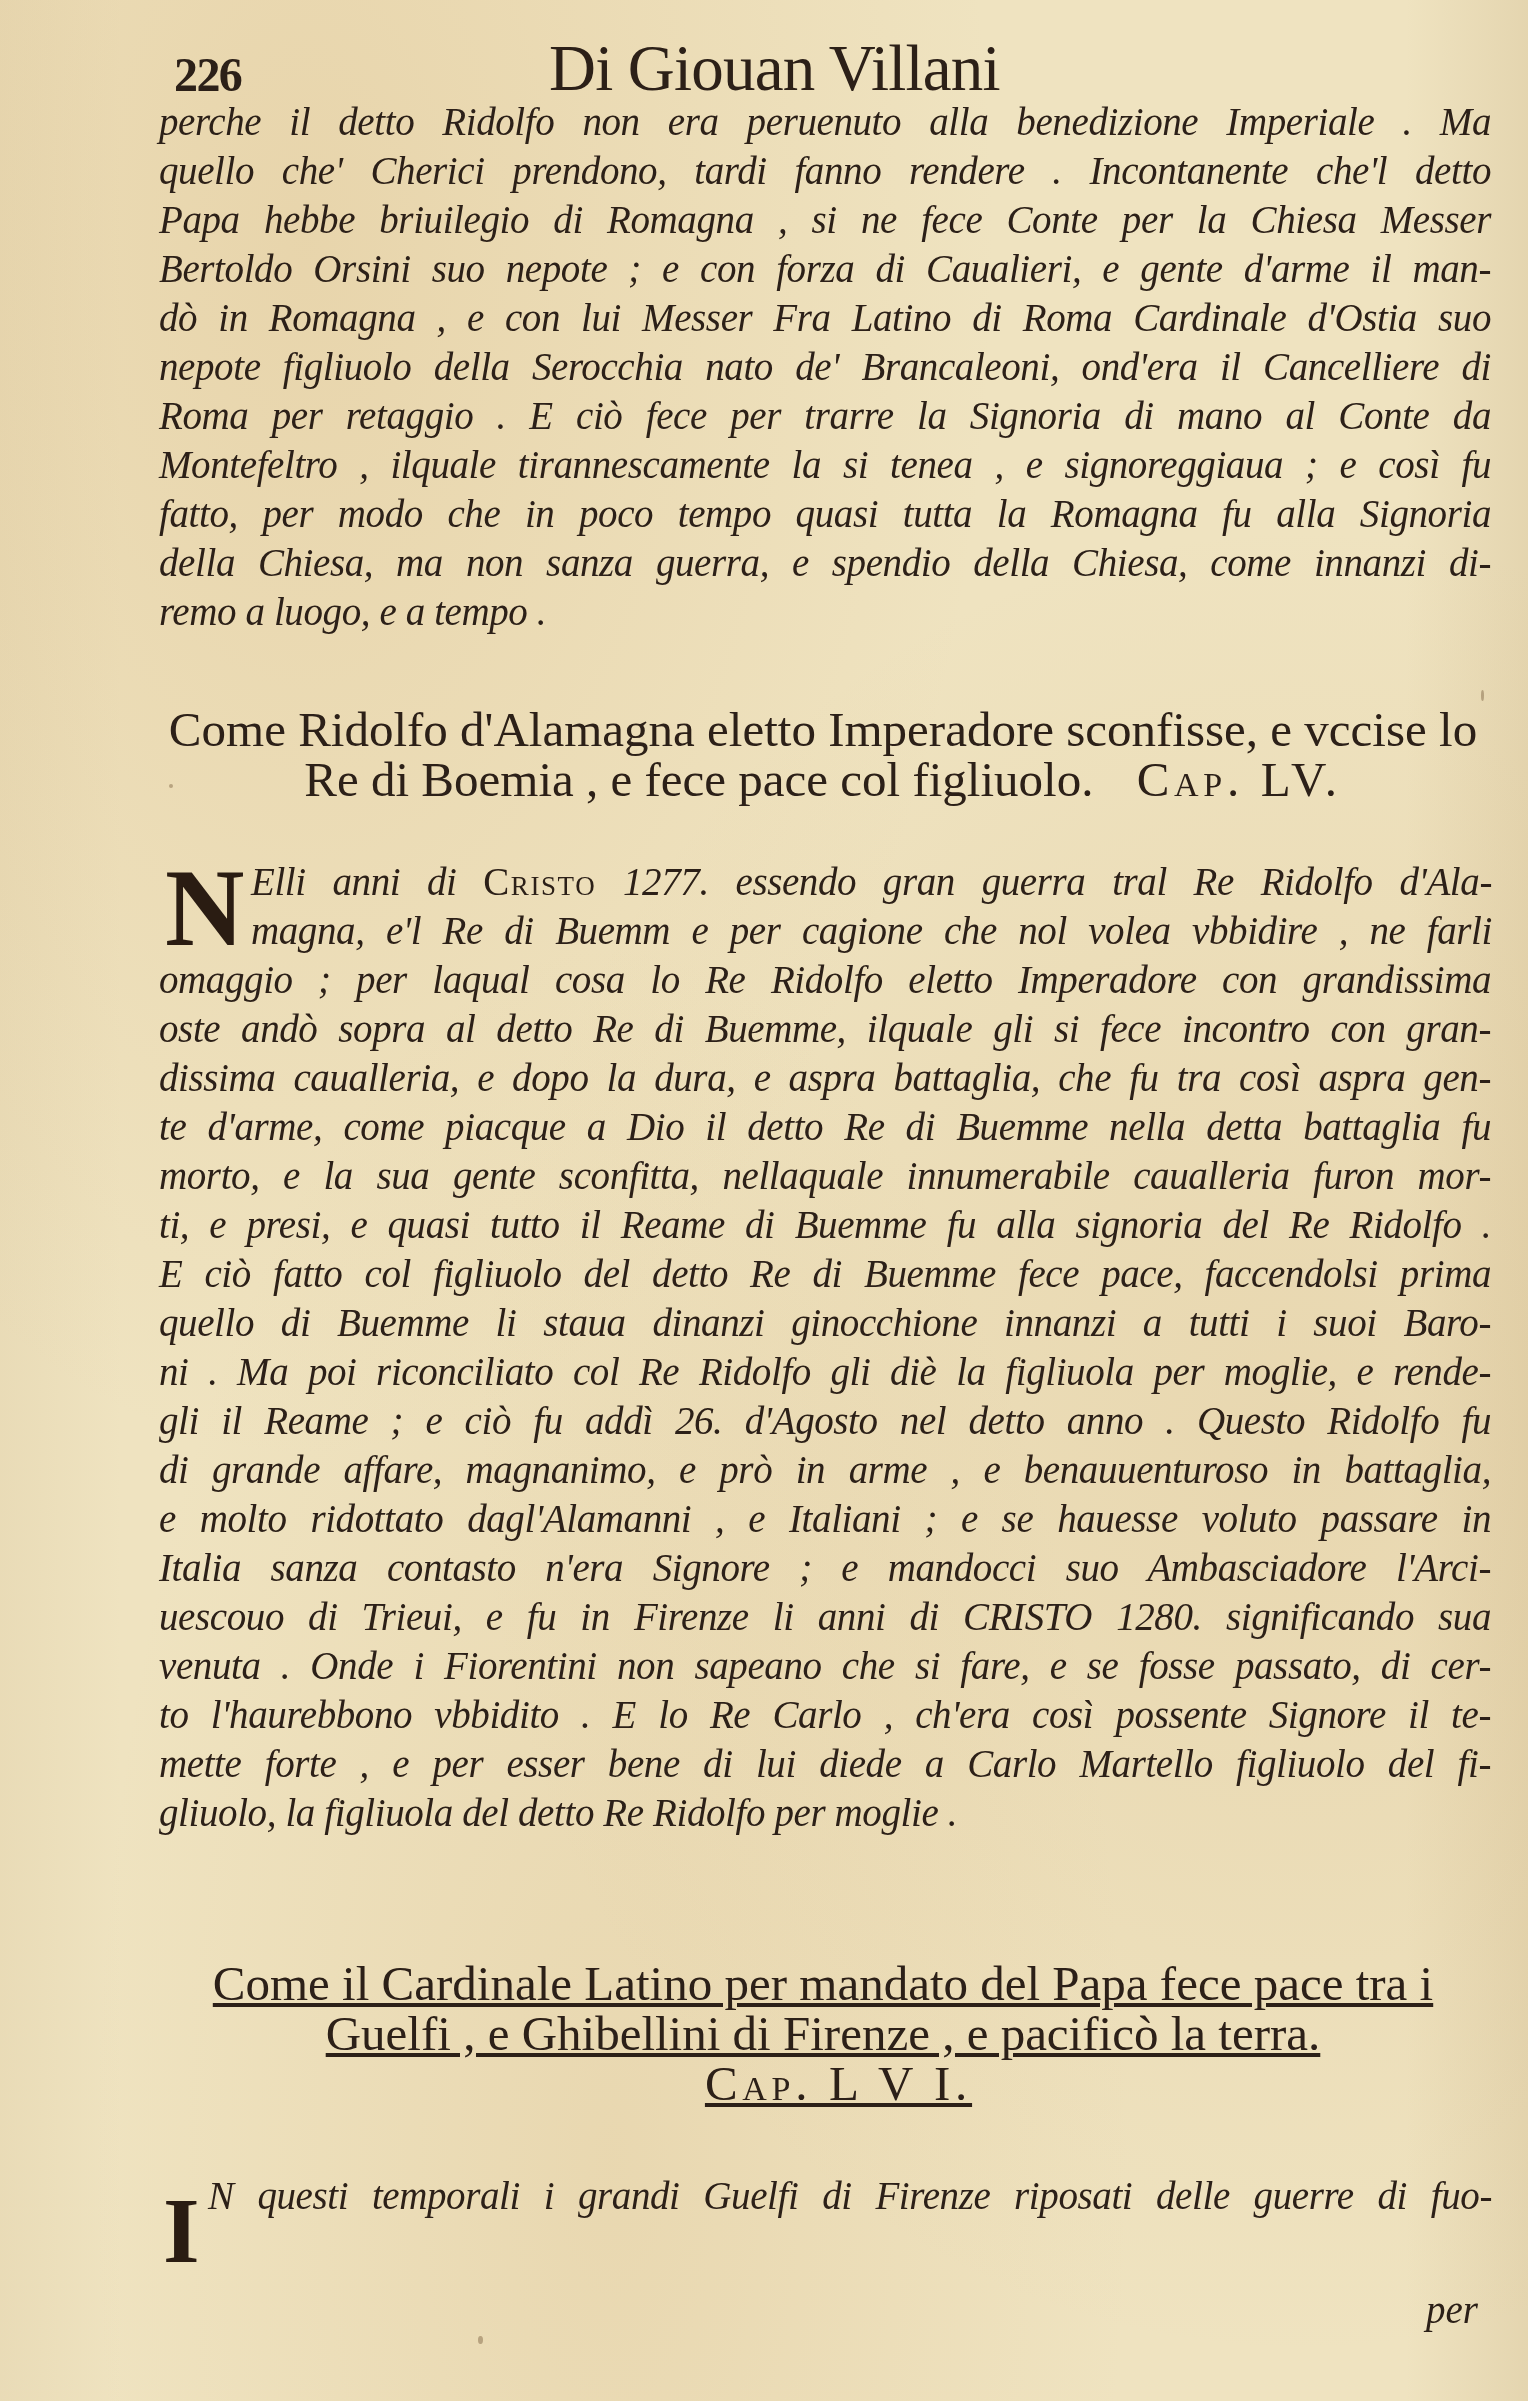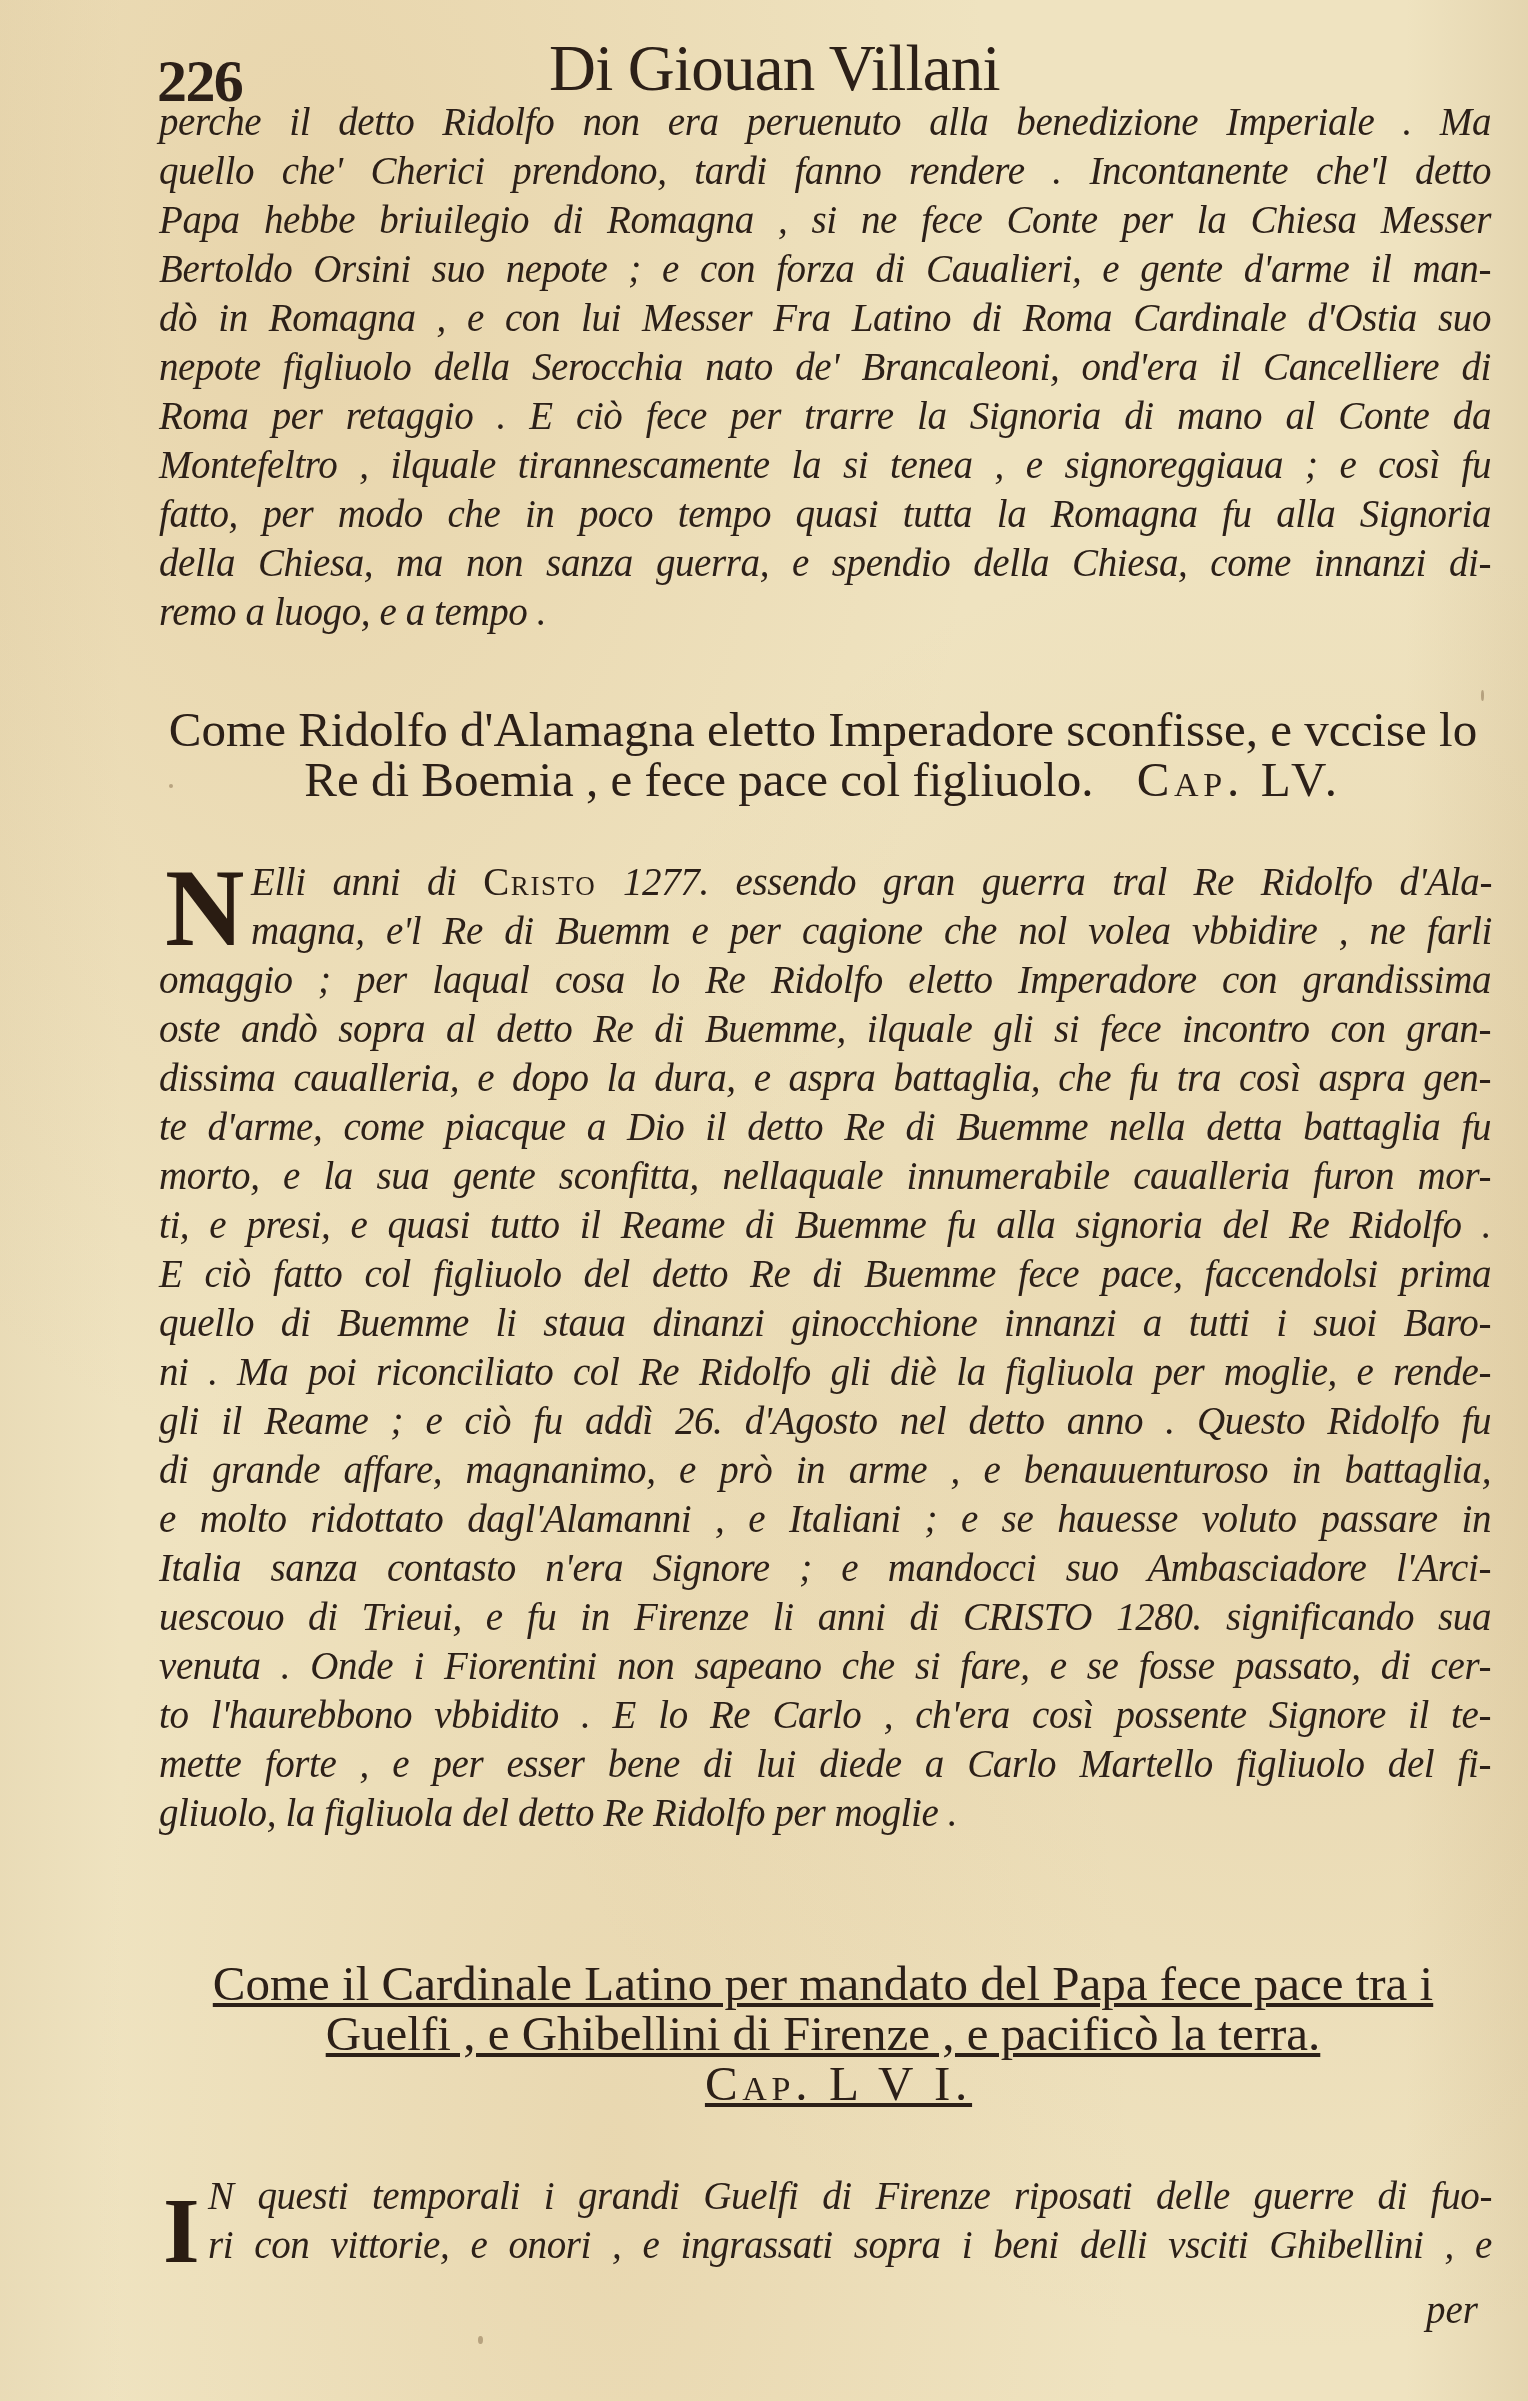--- a/index.html
+++ b/index.html
@@ -13,23 +13,23 @@
         radial-gradient(ellipse at 40% 90%, rgba(210,175,120,0.22), transparent 40%),
         linear-gradient(90deg, rgba(180,150,100,0.10), transparent 8%, transparent 92%, rgba(180,150,100,0.18));
       color: #2c2018;
       font-family: "DejaVu Serif", "Liberation Serif", serif;
       position: relative;
       overflow: hidden;
     }
     .page { position: absolute; left: 0; top: 0; width: 1528px; height: 2401px; }
     .running-head { position: absolute; top: 31px; left: 157px; width: 1317px; height: 94px; }
     .page-number {
-      position: absolute; left: 0; top: 15.7px;
+      position: absolute; left: 17px; top: 15.7px;
       font-family: "Liberation Serif", serif;
-      font-size: 60px; font-weight: bold; letter-spacing: -1.6px; text-align: center;
+      font-size: 48px; font-weight: bold; letter-spacing: -1.6px; text-align: center;
     }
     .running-title {
       position: absolute; left: 392px; top: 0;
       font-family: "Liberation Serif", serif;
       font-size: 65px; letter-spacing: -0.8px;
     }
     .italic-block {
       position: absolute; left: 159px; width: 1332px;
       font-family: "Liberation Serif", serif;
       font-style: italic;
@@ -137,21 +137,20 @@
     <span class="line">Guelfi , e Ghibellini di Firenze , e pacificò la terra.</span>
     <span class="line cap-line">
       <span class="cap-label">Cap.      L V I.</span>
     </span>
   </div>
 
   <div class="drop-cap" id="dropcap-i">I</div>
 
   <div class="italic-block" id="block3">
     <span class="line">N questi temporali i grandi Guelfi di Firenze riposati delle guerre di fuo-</span>
-    <span class="line">ri con vittorie, e onori , e ingrassati sopra i beni delli vsciti Ghibellini , e</span>
   </div>
 
   <div class="catchword">per</div>
 
   <div class="speck" style="left:1481px;top:690px;width:3.1px;height:11px;"></div>
   <div class="speck" style="left:478px;top:2336px;width:4.7px;height:7.8px;"></div>
   <div class="speck" style="left:169px;top:784px;width:3.9px;height:3.9px;"></div>
 </div>
 
 

